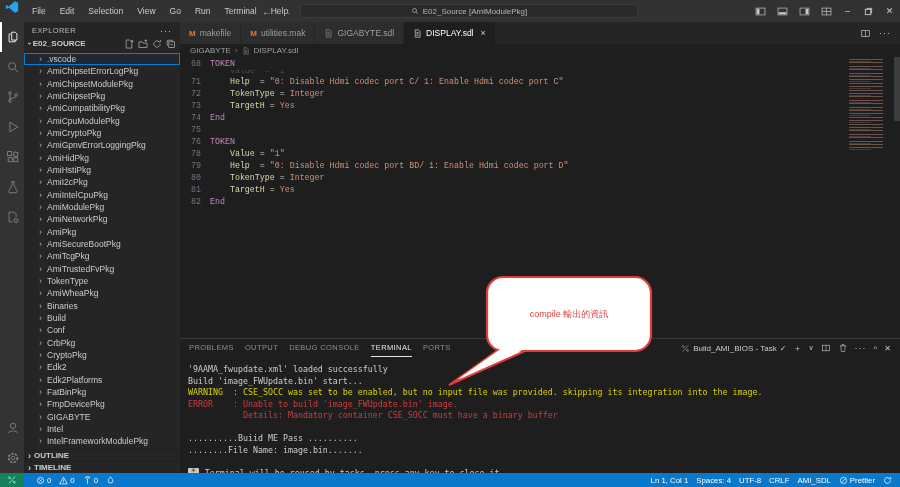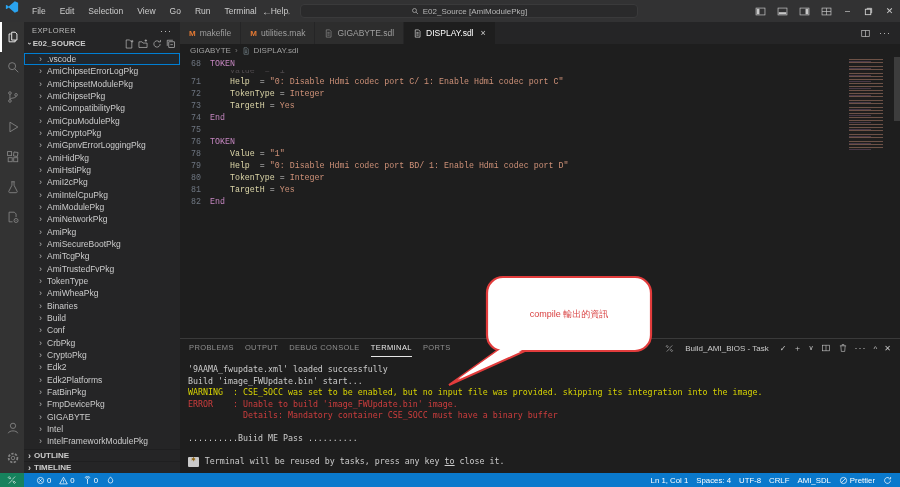--- a/index.html
+++ b/index.html
@@ -84,21 +84,21 @@
   .vscroll{position:absolute;top:0;right:0;width:6px;height:64px;background:rgba(121,121,121,.35)}
 
   
   .panel{height:135px;border-top:1px solid #3a3a3a;display:flex;flex-direction:column;background:#1e1e1e}
   .panel-head{height:18px;display:flex;align-items:center;padding:0 9px;gap:11px}
   .ptab{font-size:7.5px;letter-spacing:.4px;color:#8f8f8f;height:18px;display:flex;align-items:center;
     border-bottom:1px solid transparent}
   .ptab.active{color:#e7e7e7;border-bottom-color:#e7e7e7}
   .panel-actions{margin-left:auto;display:flex;align-items:center;gap:7px;color:#c5c5c5;font-size:8px}
   .panel-actions .icon{width:10px;height:10px}
-  .task-label{display:flex;align-items:center;gap:11px;font-size:8px;color:#cccccc}
+  .task-label{display:flex;align-items:center;gap:3px;font-size:8px;color:#cccccc}
   .task-label .icon{width:9px;height:9px}
   .term{flex:1;padding:7px 16px 0 8px;font-family:"DejaVu Sans Mono",monospace;font-size:8.3px;line-height:11.5px;overflow:hidden}
   .tline{white-space:pre}
   .td{color:#cccccc}.tw{color:#d6d303}.te{color:#cd3d3d}
   .reuse{display:flex;align-items:center;gap:6px;color:#cccccc}
   .reuse .badge{background:#c9c9c9;color:#8a5a00;font-weight:bold;padding:0 3px;border-radius:1px;font-size:8px;line-height:10px}
   .reuse u{text-underline-offset:1px}
 
   
   .statusbar{position:absolute;left:0;right:0;bottom:0;height:14px;background:#0a79cc;display:flex;
@@ -555,20 +555,21 @@
       </div>
       <div class="term">
         <div id="tlines">
             <div class="tline td">'9AAMA_fwupdate.xml' loaded successfully</div>
             <div class="tline td">Build 'image_FWUpdate.bin' start...</div>
             <div class="tline tw">WARNING  : CSE_SOCC was set to be enabled, but no input file was provided. skipping its integration into the image.</div>
             <div class="tline te">ERROR    : Unable to build 'image_FWUpdate.bin' image.</div>
             <div class="tline te">           Details: Mandatory container CSE_SOCC must have a binary buffer</div>
             <div class="tline td">&nbsp;</div>
             <div class="tline td">..........Buiid ME Pass ..........</div>
+            <div class="tline td">........File Name: image.bin.......</div>
             <div class="tline td">&nbsp;</div>
           </div>
         <div class="reuse" id="reuseline">
             <span class="badge">*</span>
             <span><span>Terminal will be reused by tasks, press any key </span><u>to</u><span> close it.</span></span>
           </div>
 
       </div>
     </div>
   </div>

